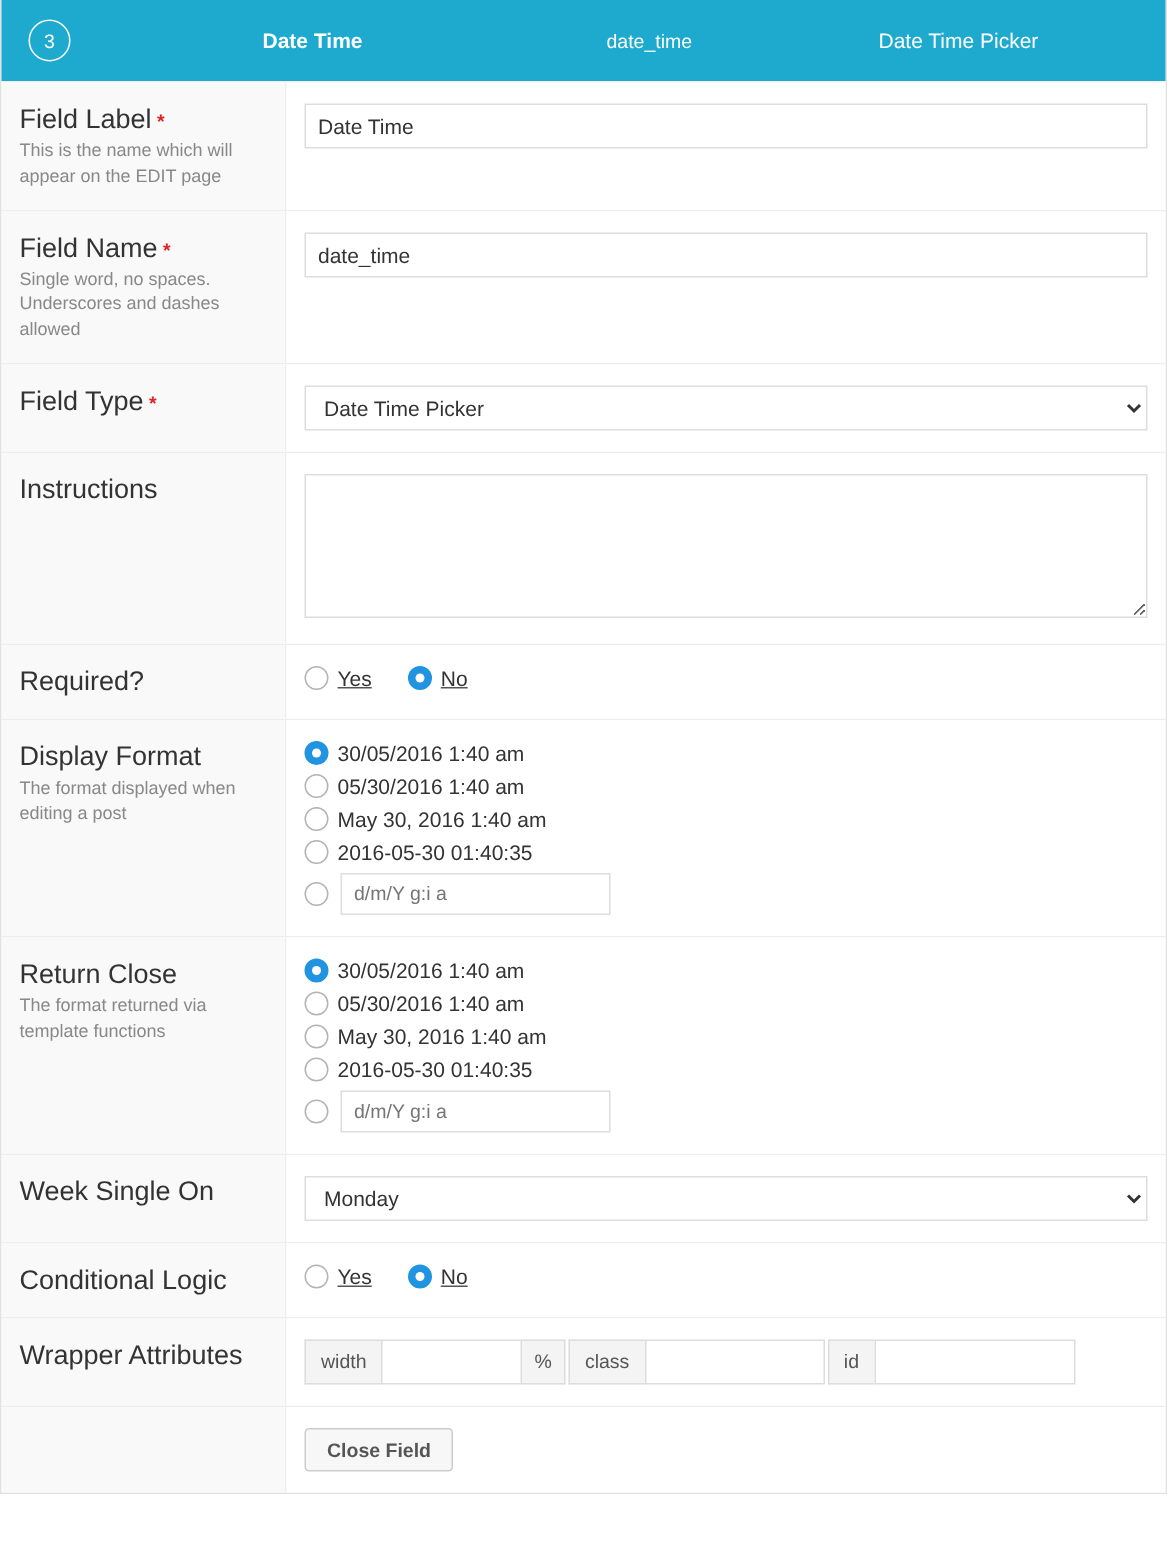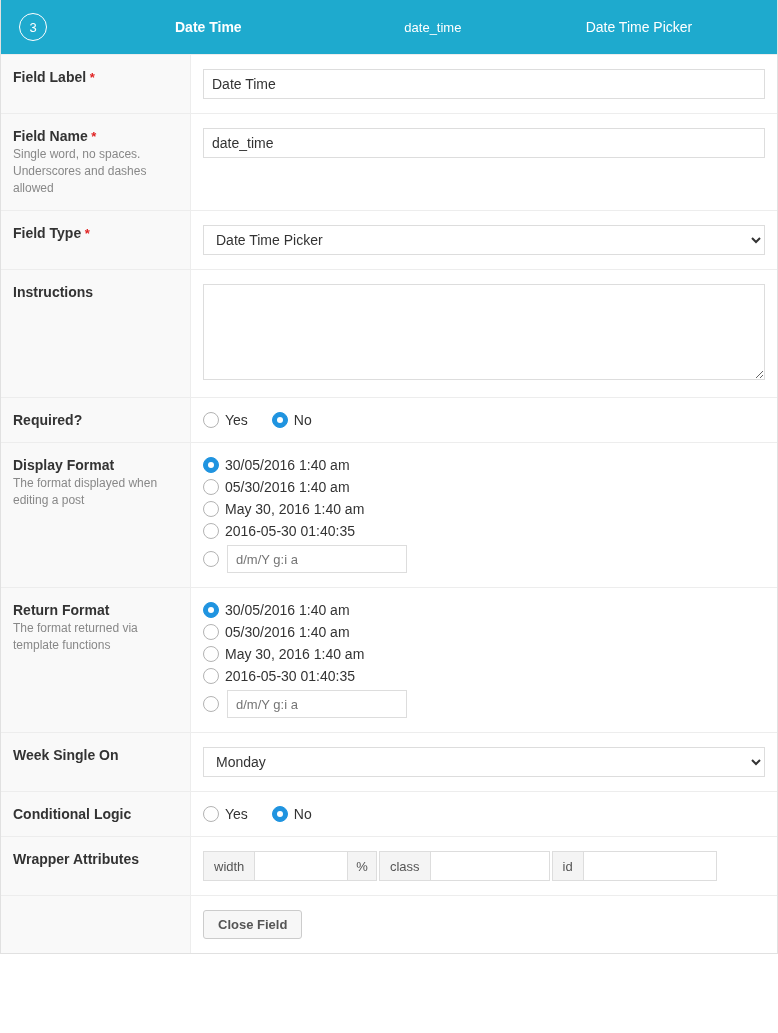--- a/index.html
+++ b/index.html
@@ -52,23 +52,23 @@
       border-top: 1px solid #ededed;
     }
     .row:first-of-type { border-top: none; }
     .label-cell {
       width: 190px;
       background: #f9f9f9;
       border-right: 1px solid #ededed;
       padding: 14px 12px 14px 12px;
     }
     .label-cell .lbl {
-      font-weight: 700;
+      font-weight: 400;
       color: #333;
-      font-size: 14px;
+      font-size: 18px;
       display: inline;
       text-align: center;
     }
     .label-cell .req {
       color: #e02222;
       font-weight: 700;
     }
     .label-cell .desc {
       color: #888;
       font-size: 12px;
@@ -100,20 +100,21 @@
       border: 1px solid #ddd;
       padding: 6px 8px;
       font-size: 14px;
       resize: both;
       font-family: inherit;
     }
     .radio-inline {
       display: flex;
       align-items: center;
       gap: 24px;
+      text-decoration: underline;
     }
     .radio-item {
       display: flex;
       align-items: center;
       gap: 6px;
       font-size: 14px;
       color: #333;
     }
     .radio {
       width: 16px;
@@ -224,20 +225,21 @@
         <span>3</span>
       </div>
     <div class="header-col bold">Date Time</div>
     <div class="header-col mid">date_time</div>
     <div class="header-col right">Date Time Picker</div>
   </div>
 
   <div class="row">
     <div class="label-cell">
       <span class="lbl">Field Label</span> <span class="req">*</span>
+      <div class="desc">This is the name which will appear on the EDIT page</div>
     </div>
     <div class="input-cell">
       <input type="text" class="full" value="Date Time" style="">
     </div>
   </div>
 
   <div class="row">
     <div class="label-cell">
       <span class="lbl">Field Name</span> <span class="req">*</span>
       <div class="desc">Single word, no spaces. Underscores and dashes allowed</div>
@@ -311,21 +313,21 @@
         <label class="radio-item">
           <span class="radio"></span>
           <input type="text" class="format-input" placeholder="d/m/Y g:i a" style="">
         </label>
       </div>
     </div>
   </div>
 
   <div class="row">
     <div class="label-cell">
-      <span class="lbl">Return Format</span>
+      <span class="lbl">Return Close</span>
       <div class="desc">The format returned via template functions</div>
     </div>
     <div class="input-cell">
       <div class="radio-list">
         <label class="radio-item">
           <span class="radio checked"></span>
           <span>30/05/2016 1:40 am</span>
         </label>
         <label class="radio-item">
           <span class="radio"></span>

